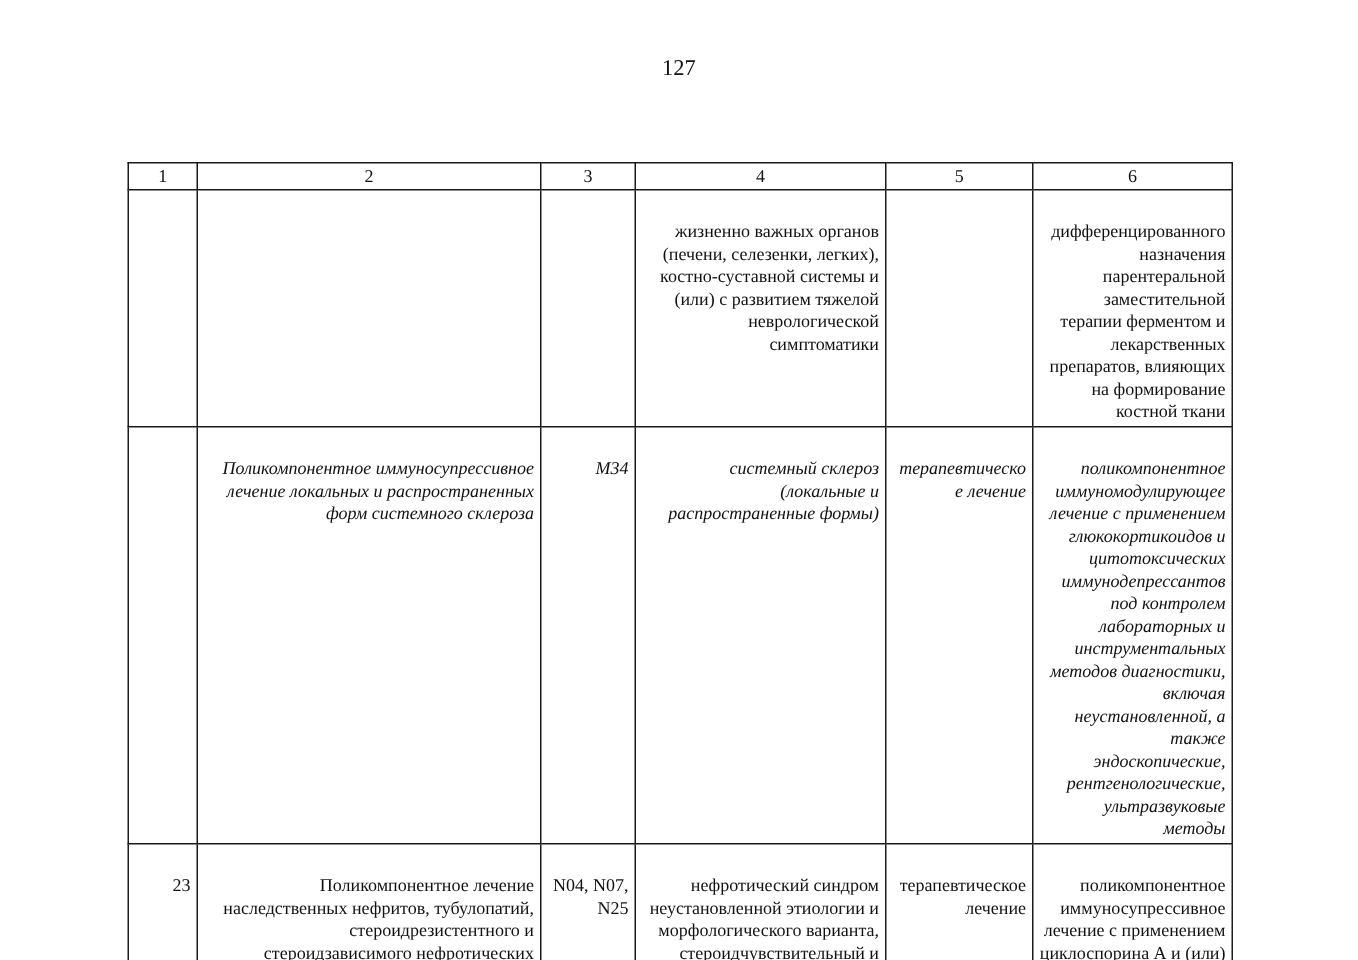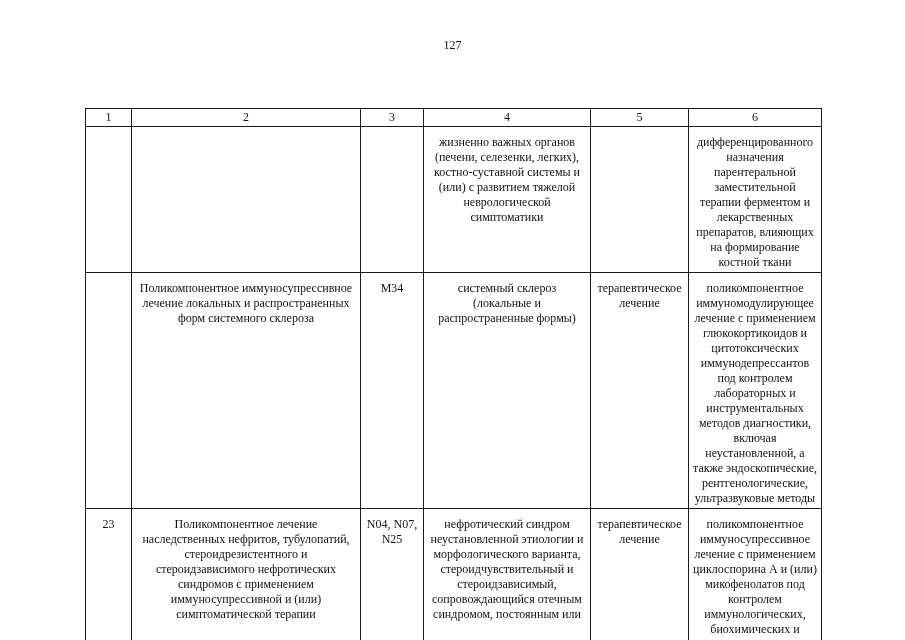--- a/index.html
+++ b/index.html
@@ -14,55 +14,55 @@
     font-family: "Liberation Serif", "DejaVu Serif", serif;
     color: #111111;
     overflow: hidden;
   }
   .page-number {
     position: absolute;
     top: 38px;
     left: 0;
     width: 100%;
     text-align: center;
-    font-size: 12px;
+    font-size: 15px;
   }
   .doc-table {
     position: absolute;
     left: 85px;
     top: 108px;
     width: 736px;
     border-collapse: collapse;
     table-layout: fixed;
   }
   .doc-table th,
   .doc-table td {
     border: 1px solid #1a1a1a;
     vertical-align: top;
-    padding: 8px 4px 2px 4px;
+    padding: 20px 4px 2px 4px;
     font-size: 12px;
     line-height: 1.25;
     font-weight: normal;
-    text-align: center;
+    text-align: right;
     word-wrap: break-word;
   }
   .doc-table th {
     text-align: center;
     height: 15px;
     vertical-align: middle;
     padding: 1px 2px;
   }
   .cell-center {
     text-align: center;
   }
   .pre-line {
     white-space: pre-line;
   }
   tr.row-1 td { height: 99px; }
-  tr.row-2 td { height: 193px; }
+  tr.row-2 td { height: 193px; font-style: italic; }
   tr.row-3 td { height: 150px; }
 </style>
 </head>
 <body>
 
 <div class="page-number">127</div>
 
 <table class="doc-table">
   <colgroup>
     <col style="width:46px">

